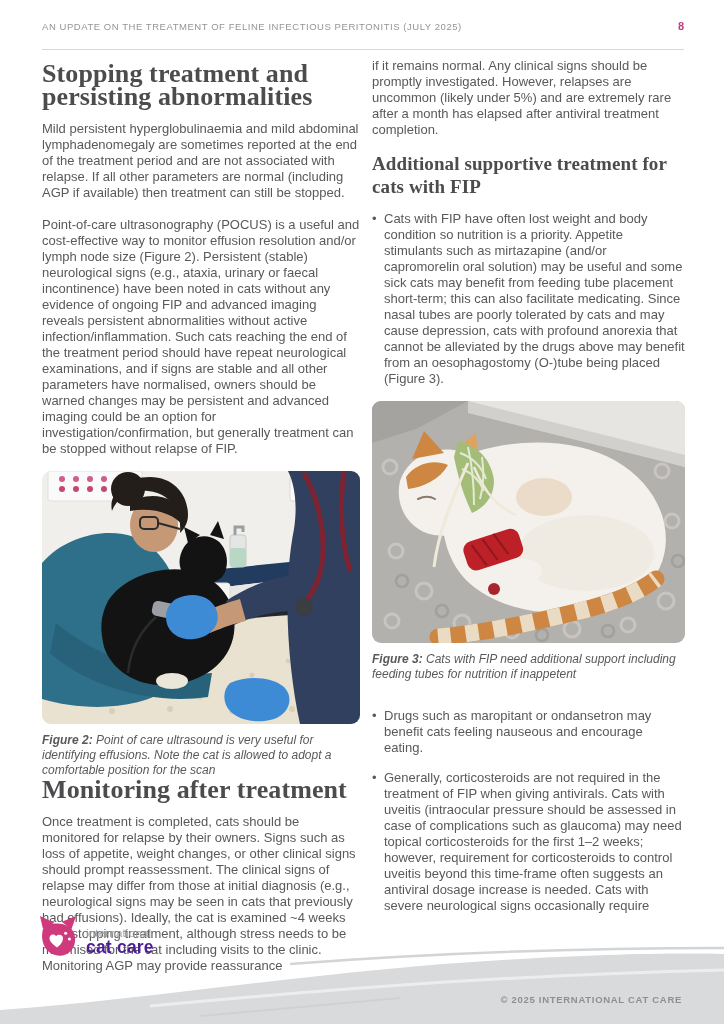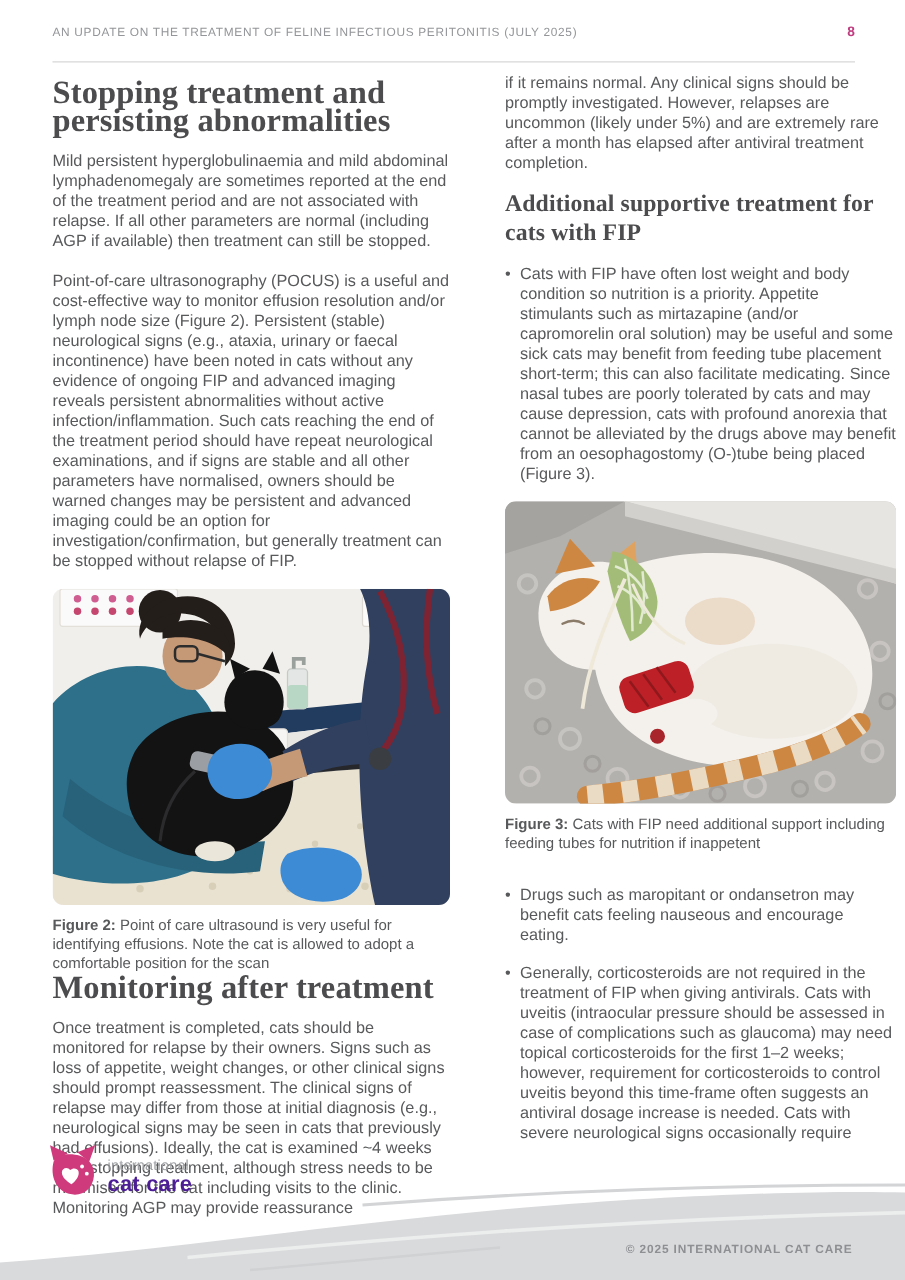--- a/index.html
+++ b/index.html
@@ -8,30 +8,30 @@
   .page { position:absolute; inset:0; background:#ffffff; }
 
   
   .running-header { position:absolute; left:42px; right:40px; top:20px; display:flex; justify-content:space-between; align-items:flex-end; border-bottom:1px solid var(--rule-gray,#d8d8d8); padding-bottom:17px; }
   .running-title { font-size:9.5px; letter-spacing:.55px; color:var(--header-gray,#939598); }
   .page-number { font-size:11px; font-weight:bold; color:var(--accent-pink,#c03c80); }
 
   
   .col { position:absolute; color:var(--body-gray,#58595b); font-size:13px; line-height:16px; }
   .col-left  { left:42px;  top:62px; width:318px; }
-  .col-right { left:372px; top:58px; width:313px;margin-left:32px; }
+  .col-right { left:372px; top:58px; width:313px; }
 
   h2.section-heading { font-family:"Liberation Serif","DejaVu Serif",serif; font-weight:bold; color:var(--heading-gray,#4c4c4e); font-size:26px; line-height:23px; margin:0 0 13px 0; letter-spacing:.1px; }
   .col p { margin:0 0 16px 0; }
   .col p.tight { margin-bottom:14px; }
 
   figure { margin:0; }
   .photo { width:100%; border-radius:9px; overflow:hidden; line-height:0; }
   .photo svg { display:block; width:100%; height:100%; }
-  figcaption { font-size:12px; line-height:15px; color:var(--body-gray,#58595b); margin-top:9px; }
+  figcaption { font-size:12px; line-height:15px; font-style:italic; color:var(--body-gray,#58595b); margin-top:9px; }
   figcaption strong { font-weight:bold; }
 
   .mt-28 { margin-top:28px; }
   .mt-12 { margin-top:12px; }
 
   ul.bullets { list-style:none; margin:0; }
   ul.bullets li { position:relative; padding-left:12px; margin-bottom:14px; }
   ul.bullets li::before { content:"\2022"; position:absolute; left:0; top:0; color:var(--body-gray,#58595b); }
 
   

